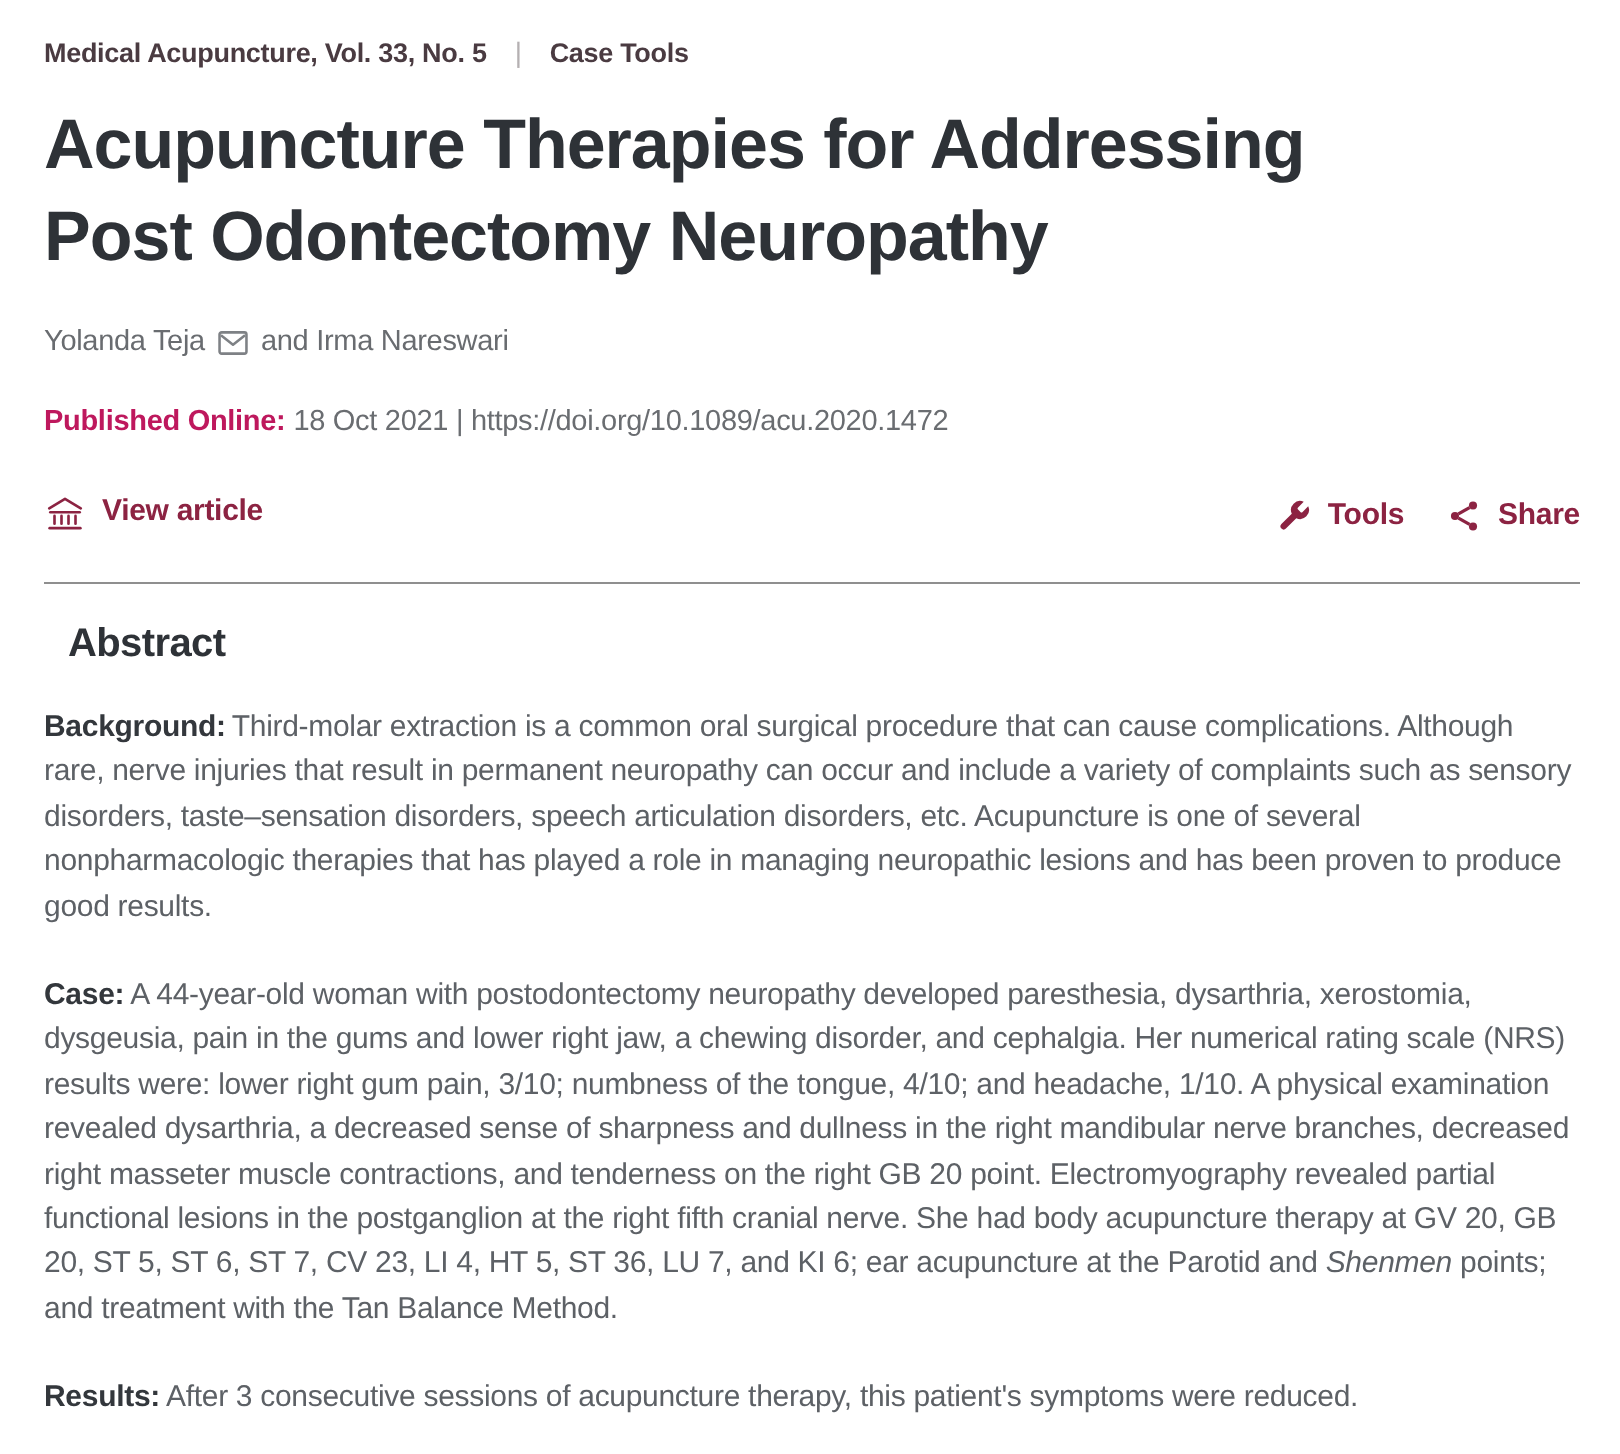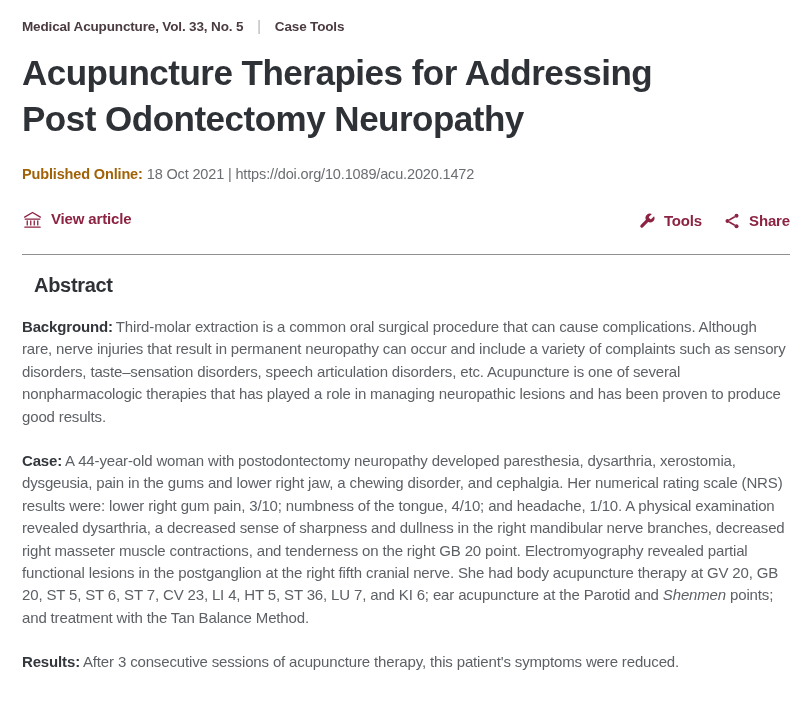--- a/index.html
+++ b/index.html
@@ -56,21 +56,21 @@
     position: relative;
     top: 1px;
   }
   .published {
     margin-top: 24px;
     font-size: 14.5px;
     color: #6a6d71;
   }
   .published .pub-label {
     font-weight: 700;
-    color: #a16207;
+    color: #be185d;
     margin-right: 4px;
   }
   
   .toolbar {
     margin-top: 28px;
     display: flex;
     justify-content: space-between;
     align-items: center;
   }
   .tb-btn {
@@ -121,20 +121,31 @@
 <div class="page">
 
   <div class="meta-line">
     <span class="meta-link">Medical Acupuncture, Vol. 33, No. 5</span>
     <span class="meta-sep">|</span>
     <span class="meta-link">Case Tools</span>
   </div>
 
   <h1 class="article-title">Acupuncture Therapies for Addressing Post Odontectomy Neuropathy</h1>
 
+  <div class="authors">
+    <span class="author">Yolanda Teja</span>
+    <span class="email-icon">
+      <svg width="17" height="17" viewBox="0 0 24 24" fill="none" stroke="currentColor" stroke-width="1.8" stroke-linejoin="round">
+        <rect x="2.5" y="4.5" width="19" height="15" rx="1.5"></rect>
+        <polyline points="3.5,6.5 12,13.2 20.5,6.5"></polyline>
+      </svg>
+    </span>
+    <span>and</span>&nbsp;
+    <span class="author">Irma Nareswari</span>
+  </div>
 
   <div class="published">
     <span class="pub-label">Published Online:</span><span>18 Oct 2021 | https://doi.org/10.1089/acu.2020.1472</span>
   </div>
 
   <div class="toolbar">
     <button class="tb-btn">
       <span>
         <svg width="21" height="21" viewBox="0 0 24 24" fill="none" stroke="currentColor" stroke-width="1.5" stroke-linecap="round" stroke-linejoin="round">
           <polyline points="3,8.2 12,2.8 21,8.2"></polyline>

